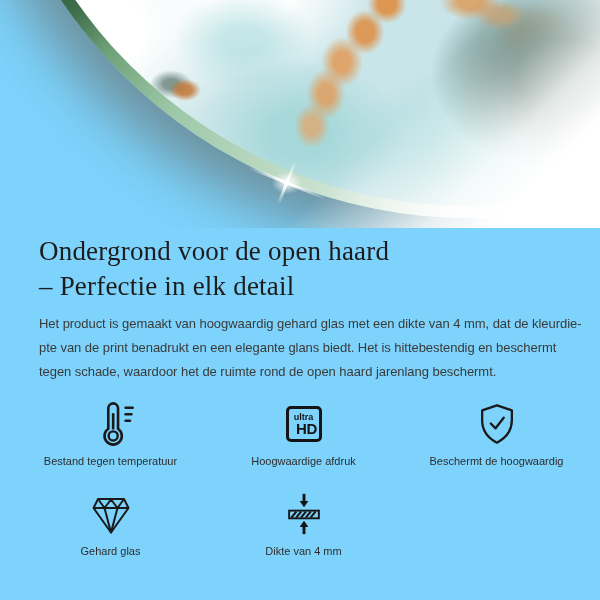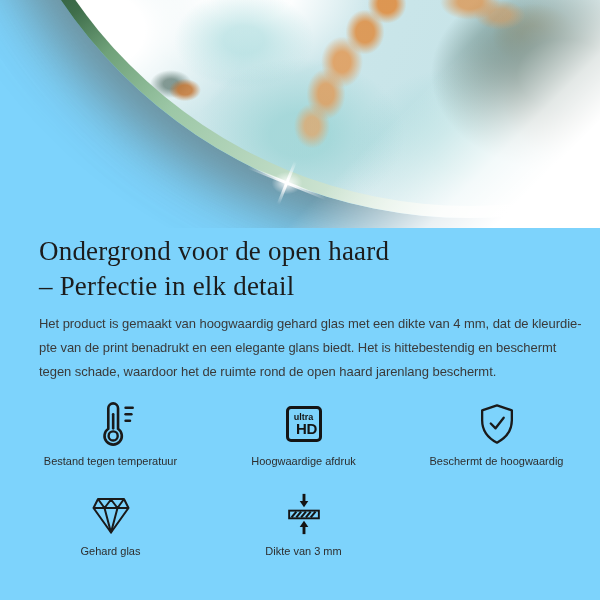--- a/index.html
+++ b/index.html
@@ -165,18 +165,18 @@
               <line x1="21" y1="27.5" x2="26" y2="21.5"></line>
               <line x1="26" y1="27.5" x2="31" y2="21.5"></line>
               <line x1="31" y1="27.5" x2="36" y2="21.5"></line>
             </g>
             <line x1="24" y1="3" x2="24" y2="11" stroke-width="3"></line>
             <polygon points="19.5,10.5 28.5,10.5 24,17" fill="#141414" stroke="none"></polygon>
             <line x1="24" y1="45" x2="24" y2="37" stroke-width="3"></line>
             <polygon points="19.5,37.5 28.5,37.5 24,31" fill="#141414" stroke="none"></polygon>
           </svg>
         </div>
-        <div class="feature-label">Dikte van 3 mm</div>
+        <div class="feature-label">Dikte van 4 mm</div>
       </div>
 
     </div>
   </div>
 </div>
 
 </body></html>

